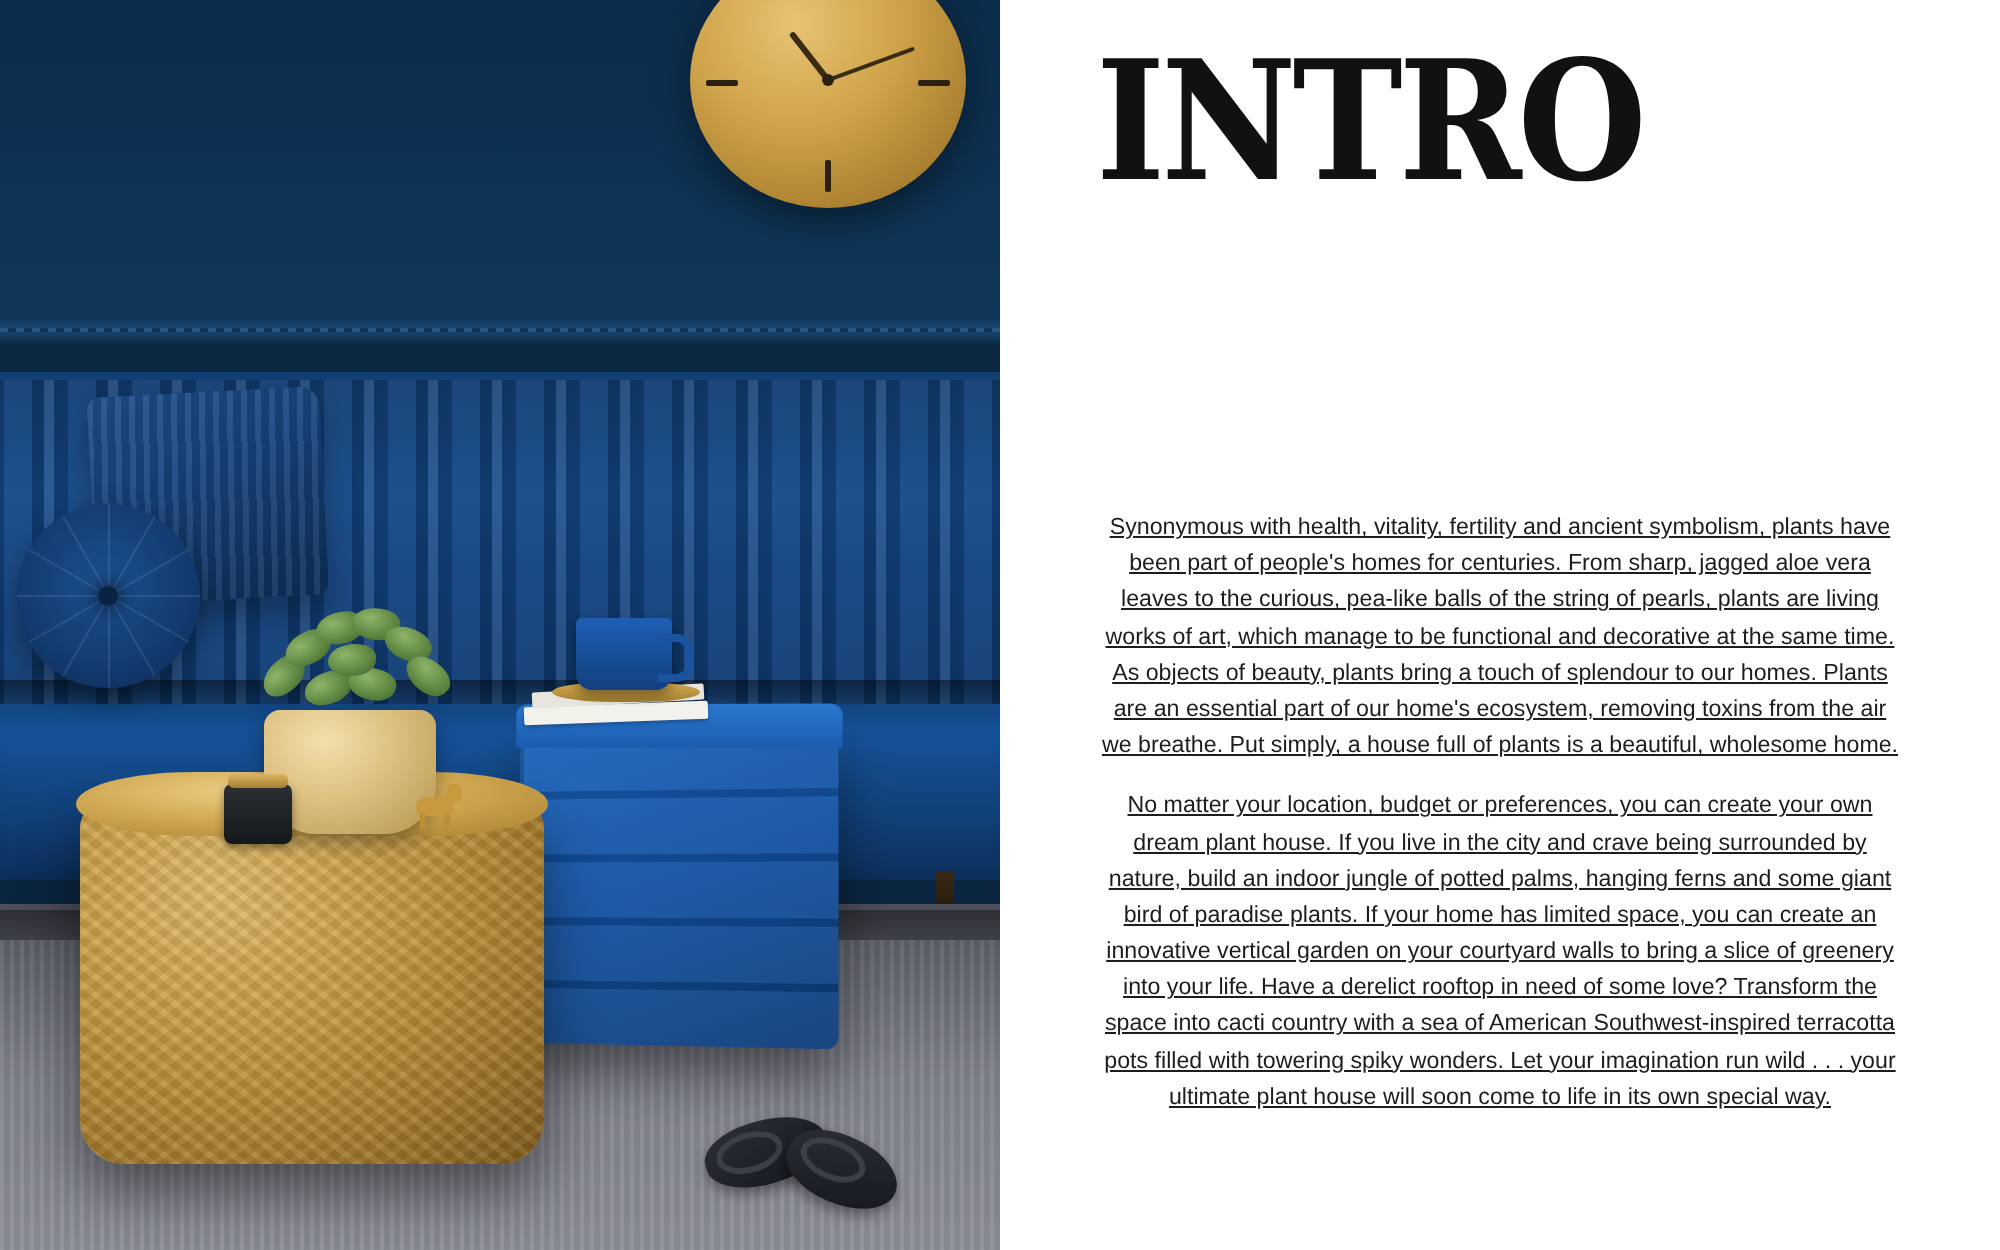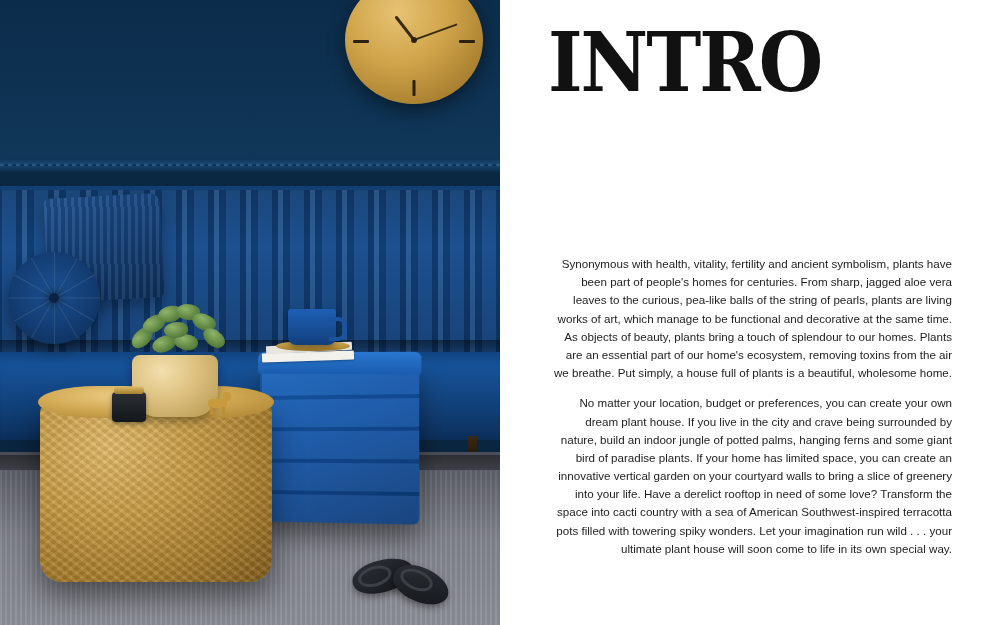--- a/index.html
+++ b/index.html
@@ -362,21 +362,22 @@
     transform-origin: left top;
   }
   .body-copy {
     position: absolute;
     left: 48px;
     top: 255px;
     width: 404px;
     color: #1d1d1d;
     font-size: 11.6px;
     line-height: 1.57;
-    text-align: right;
+    text-align: center;
+    text-decoration: underline;
   }
   .body-copy p {
     margin: 0 0 12px 0;
   }
   .body-copy p:last-child { margin-bottom: 0; }
 </style>
 </head>
 <body>
 
 <div class="spread">

